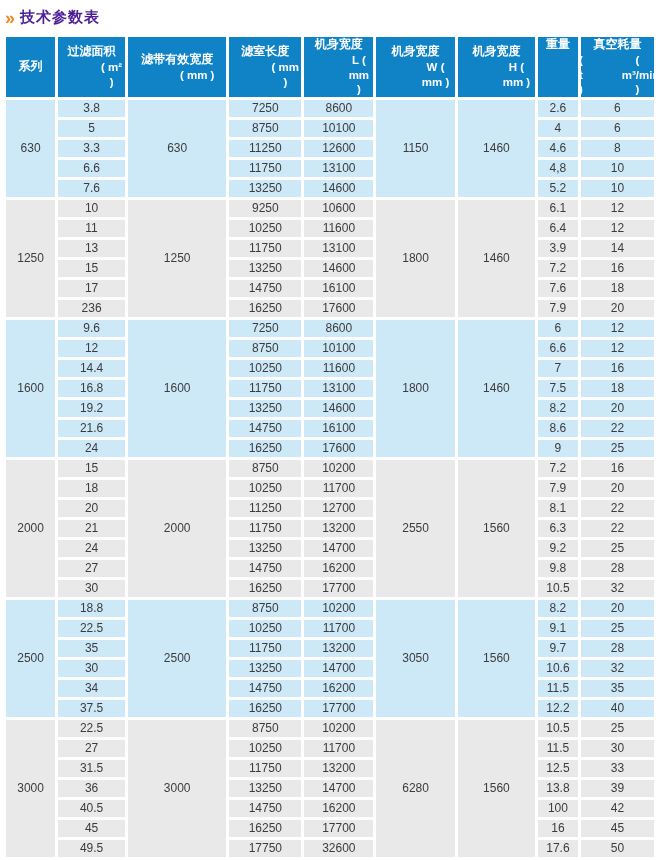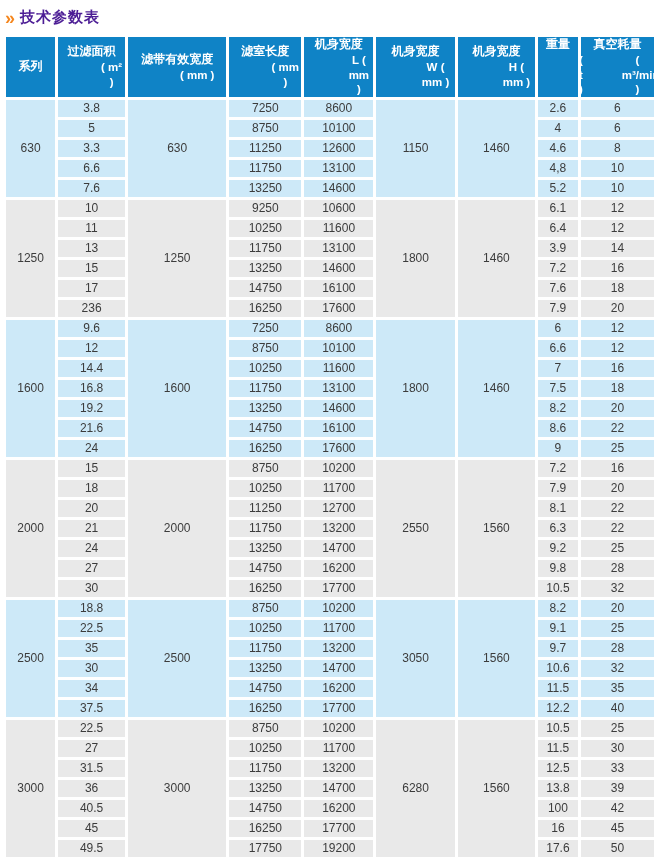--- a/index.html
+++ b/index.html
@@ -420,21 +420,21 @@
         <tr class="gray">
           <td>45</td>
           <td>16250</td>
           <td>17700</td>
           <td>16</td>
           <td>45</td>
         </tr>
         <tr class="gray">
           <td>49.5</td>
           <td>17750</td>
-          <td>19200</td>
+          <td>32600</td>
           <td>17.6</td>
           <td>50</td>
         </tr>
       </tbody>
   </table>
 
   <div class="table-bottom-line"></div>
 
 </div>
 

